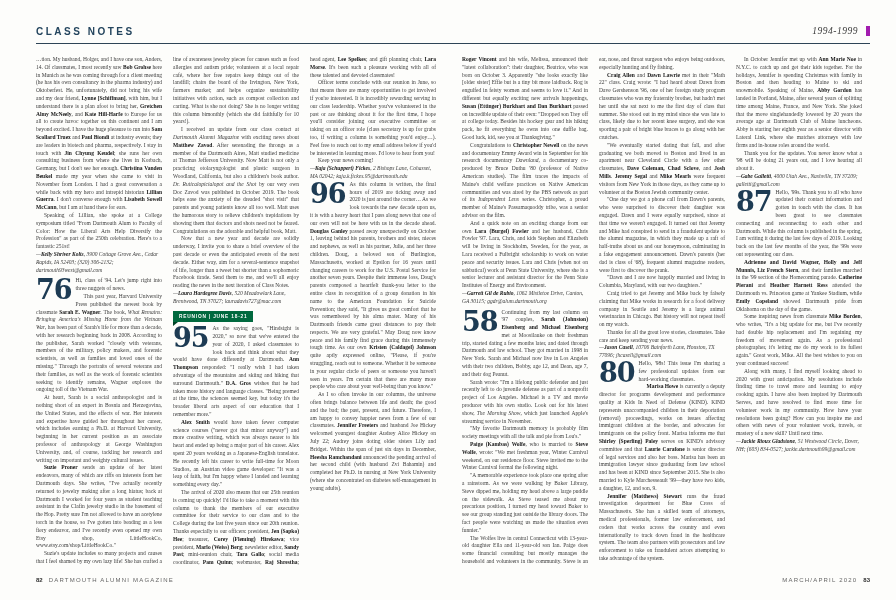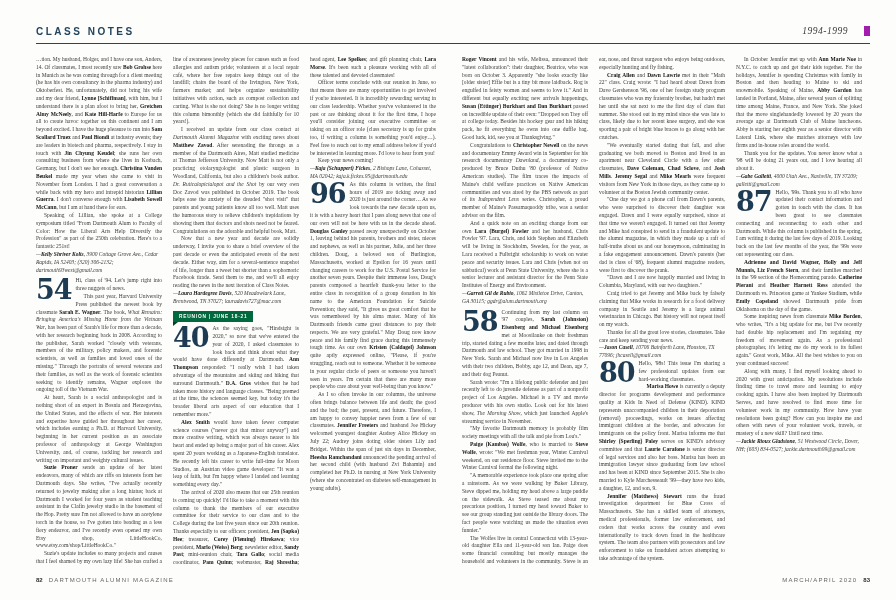--- a/index.html
+++ b/index.html
@@ -15,22 +15,22 @@
     border-bottom:1.5px solid #2e4456;
     display:flex; justify-content:space-between; align-items:flex-start;
     padding-bottom:3px;
   }
   .header-left {
     font-family:"Liberation Sans", sans-serif; font-weight:bold;
     font-size:10px; letter-spacing:2.5px; color:#24455e;
   }
   .header-right {
     font-family:"Liberation Serif", serif; font-style:italic;
-    font-size:9.5px; color:#3a3a3a; letter-spacing:.5px; padding-right:16px;
-    border-right:6px solid #a21caf; 
+    font-size:9.5px; color:#3a3a3a; letter-spacing:.5px; padding-right:8px;
+    border-right:4px solid #a21caf; 
   }
   
   .page {
     position:absolute; top:56px; height:512px; overflow:hidden;
     column-count:3; column-gap:11px; column-fill:auto;
     font-size:5.5px; line-height:7.8px; text-align:justify;
     color:#3b3b3b;
   }
   #page-left  { left:36px;  width:400px; }
   #page-right { left:462px; width:400px; }
@@ -87,35 +87,35 @@
 
 <div class="page" id="page-left">
 
   <div>
     <p class="noindent">…tion. My husband, Holger, and I have one son, Anders, 14. Of classmates, I most recently saw <b>Bob Grohse</b> here in Munich as he was coming through for a client meeting (he has his own consultancy in the pharma industry) and Oktoberfest. He, unfortunately, did not bring his wife and my dear friend, <b>Lynne [Schiffman]</b>, with him, but I understand there is a plan afoot to bring her, <b>Gretchen Almy McNeely</b>, and <b>Kate Hill-Harfe</b> to Europe for us all to create havoc together on this continent and I am beyond excited. I have the huge pleasure to run into <b>Sam Scollard Truex</b> and <b>Paul Biondi</b> at industry events; they are leaders in biotech and pharma, respectively. I stay in touch with <b>Jin Chyung Keudel</b>; she runs her own consulting business from where she lives in Korbach, Germany, but I don't see her enough. <b>Christina Vanden Beukel</b> made my year when she came to visit in November from London. I had a great conversation a while back with my hero and intrepid historian <b>Lillian Guerra</b>. I don't converse enough with <b>Lisabeth Sowell McCann</b>, but I am at hand there for ears.</p>
     <p>Speaking of Lillian, she spoke at a College symposium titled "From Dartmouth Alum to Faculty of Color: How the Liberal Arts Help Diversify the Profession" as part of the 250th celebration. Here's to a fantastic 251st!</p>
     <p class="signoff">—<b>Kelly Shriver Kolts</b>, <i>3900 Cottage Grove Ave., Cedar Rapids, IA 52403; (320) 306-2132; dartmouth93west@gmail.com</i></p>
   </div>
 
   <div class="section-start">
-    <span class="year-numeral">54</span>
+    <span class="year-numeral">76</span>
     <p class="noindent">Hi, class of '94. Let's jump right into three nuggets of news.</p>
     <p>This past year, Harvard University Press published the newest book by classmate <b>Sarah E. Wagner</b>. The book, <i>What Remains: Bringing America's Missing Home from the Vietnam War</i>, has been part of Sarah's life for more than a decade, with her research beginning back in 2008. According to the publisher, Sarah worked "closely with veterans, members of the military, policy makers, and forensic scientists, as well as families and loved ones of the missing." Through the portraits of several veterans and their families, as well as the work of forensic scientists seeking to identify remains, Wagner explores the ongoing toll of the Vietnam War.</p>
     <p>At heart, Sarah is a social anthropologist and is nothing short of an expert in Bosnia and Herzegovina, the United States, and the effects of war. Her interests and expertise have guided her throughout her career, which includes earning a Ph.D. at Harvard University, beginning in her current position as an associate professor of anthropology at George Washington University, and, of course, tackling her research and writing on important and weighty cultural issues.</p>
     <p><b>Suzie Proner</b> sends an update of her latest endeavors, many of which are riffs on interests from her Dartmouth days. She writes, "I've actually recently returned to jewelry making after a long hiatus; back at Dartmouth I worked for four years as student teaching assistant in the Clafin jewelry studio in the basement of the Hop. Pretty sure I'm not allowed to have an acetylene torch in the house, so I've gotten into beading as a less fiery endeavor, and I've recently even opened my own Etsy shop, LittleHookCo, www.etsy.com/shop/LittleHookCo."</p>
     <p>Suzie's update includes so many projects and causes that I feel shamed by my own lazy life! She has crafted a line of awareness jewelry pieces for causes such as food allergies and autism pride; volunteers at a local repair café, where her free repairs keep things out of the landfill; chairs the board of the Irvington, New York, farmers market; and helps organize sustainability initiatives with action, such as compost collection and carting. What is she not doing? She is no longer writing this column bimonthly (which she did faithfully for 10 years!).</p>
     <p>I received an update from our class contact at <i>Dartmouth Alumni Magazine</i> with exciting news about <b>Matthew Zavod</b>. After serenading the throngs as a member of the Dartmouth Aires, Matt studied medicine at Thomas Jefferson University. Now Matt is not only a practicing otolaryngologist and plastic surgeon in Woodland, California, but also a children's book author. <i>Dr. Ruticalopicialopot and the Shot</i> by our very own Doc Zavod was published in October 2019. The book helps ease the anxiety of the dreaded "shot visit" that parents and young patients know all too well. Matt uses the humorous story to relieve children's trepidations by showing them that doctors and shots need not be feared. Congratulations on the adorable and helpful book, Matt.</p>
     <p>Now that a new year and decade are solidly underway, I invite you to share a brief overview of the past decade or even the anticipated events of the next decade. Either way, aim for a several-sentence snapshot of life, longer than a tweet but shorter than a sophomoric Facebook tirade. Send them to me, and we'll all enjoy reading the news in the next iteration of Class Notes.</p>
     <p class="signoff">—<b>Laura Hardegree Davis</b>, <i>520 Meadowlark Lane, Brentwood, TN 37027; lauradavis727@mac.com</i></p>
   </div>
 
   <div class="section-start">
     <div class="reunion-badge">REUNION | JUNE 18-21</div>
     <div>
-      <span class="year-numeral">40</span>
+      <span class="year-numeral">95</span>
       <p class="noindent">As the saying goes, "Hindsight is 2020," so now that we've entered the year of 2020, I asked classmates to look back and think about what they would have done differently at Dartmouth. <b>Ann Thompson</b> responded: "I really wish I had taken advantage of the mountains and skiing and hiking that surround Dartmouth." <b>D.A. Gros</b> wishes that he had taken more history and language classes. "Being premed at the time, the sciences seemed key, but today it's the broader liberal arts aspect of our education that I remember more."</p>
       <p><b>Alex Smith</b> would have taken fewer computer science courses ("never got that minor anyway") and more creative writing, which was always nearer to his heart and ended up being a major part of his career. Alex spent 20 years working as a Japanese-English translator. He recently left his career to write full-time for Moon Studios, an Austrian video game developer: "It was a leap of faith, but I'm happy where I landed and learning something every day."</p>
       <p>The arrival of 2020 also means that our 25th reunion is coming up quickly! I'd like to take a moment with this column to thank the members of our executive committee for their service to our class and to the College during the last five years since our 20th reunion. Thanks especially to our officers: president, <b>Jen (Sapko) Hee</b>; treasurer, <b>Corey (Fleming) Hirekawa</b>; vice president, <b>Marlo (Weiss) Berg</b>; newsletter editor, <b>Sandy Past</b>; mini-reunion chair, <b>Tara Gallo</b>; social media coordinator, <b>Pam Quinn</b>; webmaster, <b>Raj Shrestha</b>; head agent, <b>Lee Spelkes</b>; and gift planning chair, <b>Lara Morse</b>. It's been such a pleasure working with all of these talented and devoted classmates!</p>
       <p>Officer terms conclude with our reunion in June, so that means there are many opportunities to get involved if you're interested. It is incredibly rewarding serving in our class leadership. Whether you've volunteered in the past or are thinking about it for the first time, I hope you'll consider joining our executive committee or taking on an officer role (class secretary is up for grabs too, if writing a column is something you'd enjoy…). Feel free to reach out to my email address below if you'd be interested in learning more. I'd love to hear from you!</p>
       <p>Keep your news coming!</p>
       <p class="signoff">—<b>Kaja (Schuppert) Fickes</b>, <i>2 Bishops Lane, Cohasset, MA 02042; kaja.k.fickes.95@dartmouth.edu</i></p>
     </div>
   </div>
 
   <div class="section-start">

